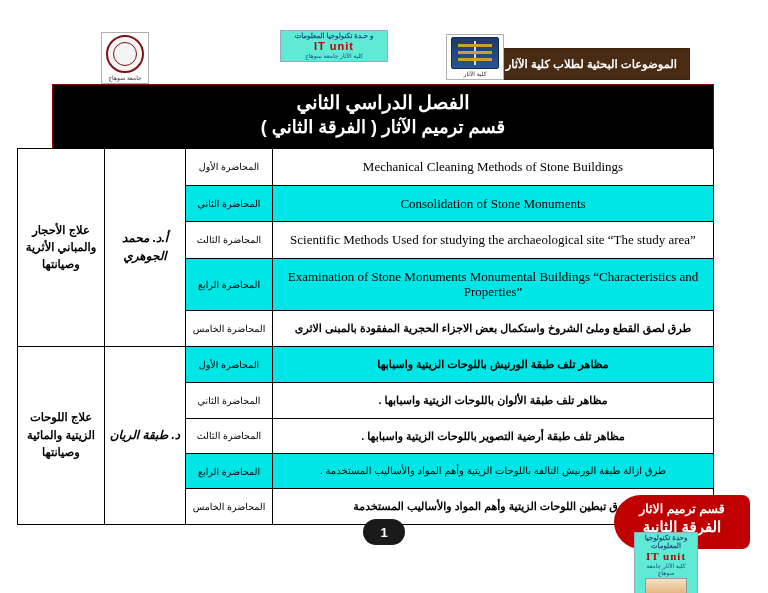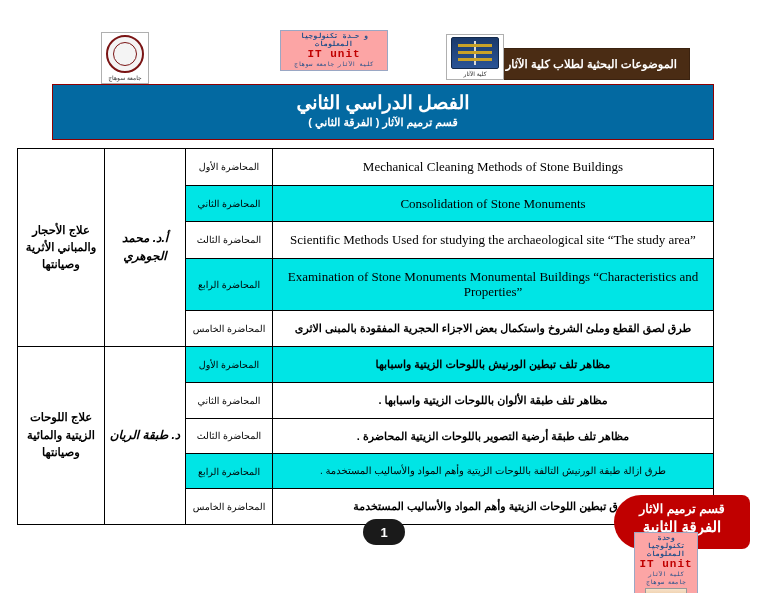--- a/index.html
+++ b/index.html
@@ -49,51 +49,51 @@
   .book-glyph:before{
     content:"";position:absolute;left:50%;top:3px;width:2px;height:24px;
     background:#d8d8d8;transform:translateX(-50%);
   }
   .book-glyph:after{
     content:"";position:absolute;left:6px;top:6px;right:6px;height:3px;
     background:#c9a227;box-shadow:0 7px 0 #c9a227,0 14px 0 #c9a227;
   }
 
   .it-badge{
-    border:1px solid #9aa7c4;background:#fca5a5;padding:1px 4px 2px;font-family:Liberation Mono, monospace;
+    border:1px solid #9aa7c4;background:#5eead4;padding:1px 4px 2px;
   }
   .it-line1{font-size:7px;color:#1d4e89;font-weight:bold;direction:rtl;}
   .it-line2{font-size:11px;color:#c00000;font-weight:bold;letter-spacing:1px;}
   .it-line3{font-size:6px;color:#1d4e89;direction:rtl;}
 
   .univ-seal{
     width:34px;height:34px;margin:0 auto;border-radius:50%;
     background:#f4f4f4;border:2px solid #7a1414;position:relative;
   }
   .univ-seal:after{
     content:"";position:absolute;inset:5px;border-radius:50%;
     border:1px solid #7a1414;
   }
 
   
   .title-block{
     position:absolute;top:84px;right:54px;width:660px;
-    background:#0369a1;color:#ffffff;
+    background:#000000;color:#ffffff;
     border:1px solid #8f0000;
     text-align:center;
     padding:6px 0 9px;
     direction:rtl;
   }
   .title-line1{
     font-family:"Liberation Sans", sans-serif;
     font-size:19px;font-weight:bold;line-height:1.25;
   }
   .title-line2{
     font-family:"Liberation Sans", sans-serif;
-    font-size:11px;font-weight:bold;line-height:1.35;
+    font-size:18px;font-weight:bold;line-height:1.35;
   }
 
   
   table.main{
     position:absolute;top:148px;right:54px;width:660px;
     border-collapse:collapse;
     table-layout:fixed;
     direction:rtl;
   }
   table.main td{
@@ -227,37 +227,37 @@
 
       <tr>
         <td class="c-topic">
           <div class="ar">طرق لصق القطع وملئ الشروخ واستكمال بعض الاجزاء الحجرية المفقودة بالمبنى الاثرى</div>
         </td>
         <td class="c-week">المحاضرة الخامس</td>
       </tr>
 
       <tr>
         <td class="c-topic cyan">
-          <div class="ar">مظاهر تلف تبطين الورنيش باللوحات الزيتية  واسبابها</div>
+          <div class="ar">مظاهر تلف طبقة الورنيش باللوحات الزيتية  واسبابها</div>
         </td>
         <td class="c-week cyan">المحاضرة الأول</td>
         <td class="c-prof prof" rowspan="5">د. طبقة الريان</td>
         <td class="c-course course" rowspan="5">علاج اللوحات الزيتية والمائية وصيانتها</td>
       </tr>
 
       <tr>
         <td class="c-topic">
           <div class="ar">مظاهر تلف طبقة الألوان باللوحات الزيتية  واسبابها .</div>
         </td>
         <td class="c-week">المحاضرة الثاني</td>
       </tr>
 
       <tr>
         <td class="c-topic">
-          <div class="ar">مظاهر تلف طبقة أرضية التصوير باللوحات الزيتية  المحاضرة .</div>
+          <div class="ar">مظاهر تلف طبقة أرضية التصوير باللوحات الزيتية  واسبابها .</div>
         </td>
         <td class="c-week">المحاضرة الثالث</td>
       </tr>
 
       <tr>
         <td class="c-topic cyan">
           <div class="ar-small">طرق ازالة طبقة الورنيش التالفة باللوحات الزيتية وأهم المواد والأساليب المستخدمة .</div>
         </td>
         <td class="c-week cyan">المحاضرة الرابع</td>
       </tr>

